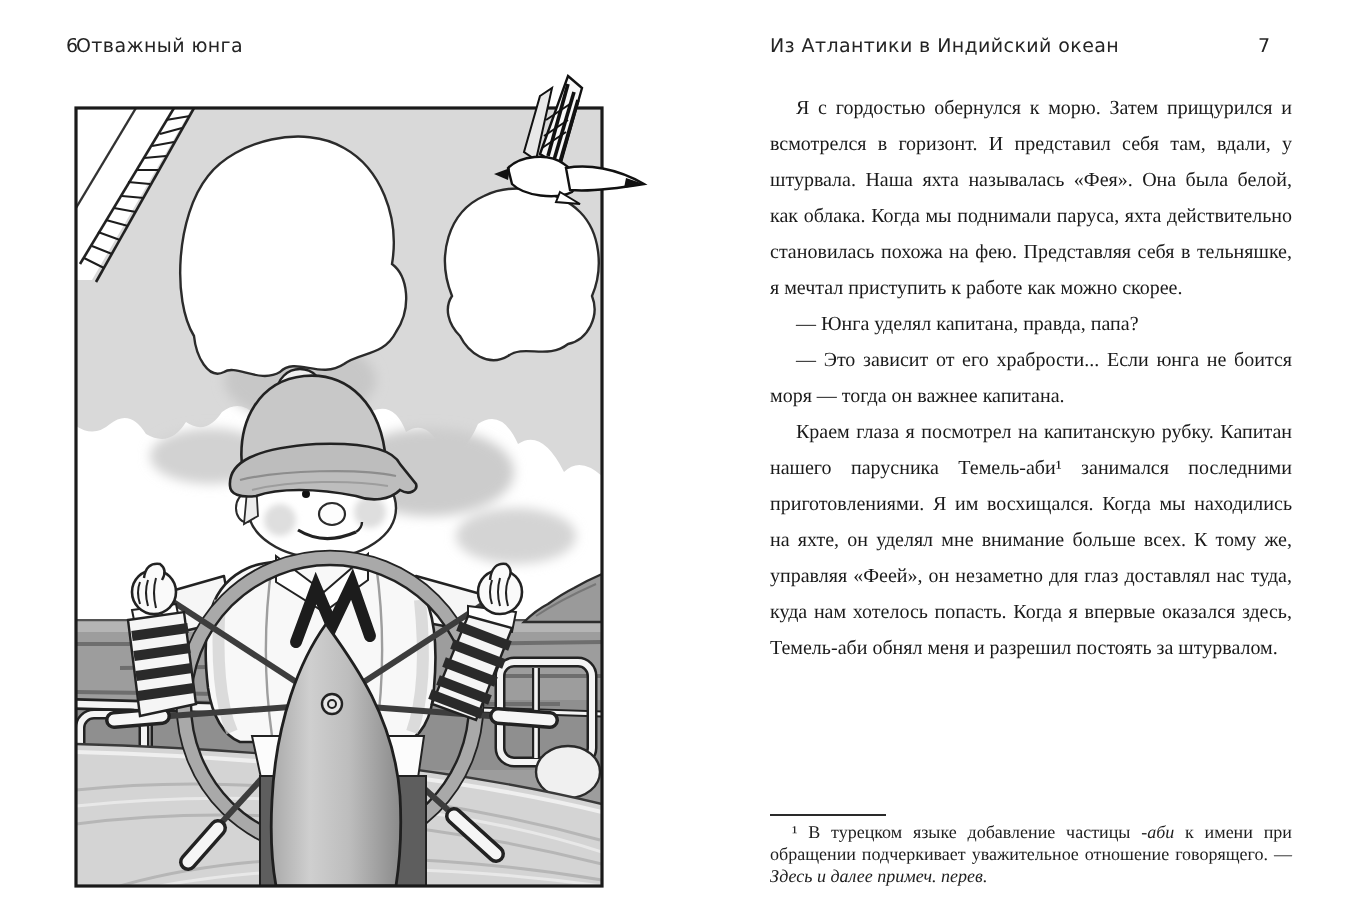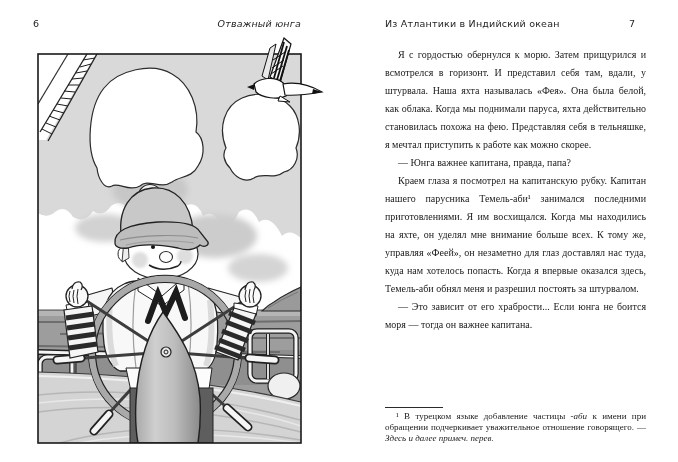--- a/index.html
+++ b/index.html
@@ -2,21 +2,21 @@
 <html><head>
 <meta charset="utf-8">
 <style>
   html,body{margin:0;padding:0;background:#fff;}
   .spread{position:relative;width:678px;height:462px;background:#ffffff;overflow:hidden;
           font-family:"Liberation Serif", serif;color:#1a1a1a;}
   
   .runhead{position:absolute;top:18px;font-family:"DejaVu Sans", sans-serif;
            font-size:9.5px;letter-spacing:.2px;color:#242424;white-space:nowrap;}
   .rh-left-num{left:33px;}
-  .rh-left-title{left:38px;width:263px;text-align:right;font-style:italic;}
+  .rh-left-title{left:38px;width:263px;text-align:left;}
   .rh-right-title{left:385px;width:261px;text-align:left;}
   .rh-right-num{left:629px;}
   
   .illo{position:absolute;left:0;top:30px;width:340px;height:432px;}
   
   .bodytext{position:absolute;left:385px;top:46px;width:261px;
             font-size:10px;line-height:18px;text-align:justify;}
   .bodytext p{margin:0;text-indent:13px;}
   
   .footnote{position:absolute;left:385px;top:407px;width:261px;}
@@ -275,23 +275,23 @@
       <path d="M254,84 C260,78 274,76 282,82 C288,86 290,92 286,96 C278,100 262,98 256,92 Z" fill="#ffffff" stroke="#111" stroke-width="1.2"></path>
       <path d="M247,87 L255,84 L254,90 Z" fill="#111"></path>
       <path d="M283,84 C294,82 308,84 322,92 C310,94 296,96 285,95 Z" fill="#ffffff" stroke="#111" stroke-width="1.2"></path>
       <path d="M313,89 L322,92 L312,94 Z" fill="#111"></path>
       <path d="M280,96 L290,102 L278,101 Z" fill="#ffffff" stroke="#111" stroke-width="1"></path>
     </g>
   </svg>
 
   <div class="bodytext">
     <p>Я с гордостью обернулся к морю. Затем прищурился и всмотрелся в горизонт. И представил себя там, вдали, у штурвала. Наша яхта называлась «Фея». Она была белой, как облака. Когда мы поднимали паруса, яхта действительно становилась похожа на фею. Представляя себя в тельняшке, я мечтал приступить к работе как можно скорее.</p>
-    <p>— Юнга важнее капитана, правда, папа?</p>
+    <p>— Юнга уделял капитана, правда, папа?</p>
+    <p>— Это зависит от его храбрости... Если юнга не боится моря — тогда он важнее капитана.</p>
     <p>Краем глаза я посмотрел на капитанскую рубку. Капитан нашего парусника Темель-аби¹ занимался последними приготовлениями. Я им восхищался. Когда мы находились на яхте, он уделял мне внимание больше всех. К тому же, управляя «Феей», он незаметно для глаз доставлял нас туда, куда нам хотелось попасть. Когда я впервые оказался здесь, Темель-аби обнял меня и разрешил постоять за штурвалом.</p>
-    <p>— Это зависит от его храбрости... Если юнга не боится моря — тогда он важнее капитана.</p>
   </div>
 
   <div class="footnote">
     <div class="fn-rule"></div>
     <p class="fn-text"><span>¹ В турецком языке добавление частицы </span><span class="fn-italic">-аби</span><span> к имени при обращении подчеркивает уважительное отношение говорящего. — </span><span class="fn-italic">Здесь и далее примеч. перев.</span></p>
   </div>
 
 </div>
 
 </body></html>

